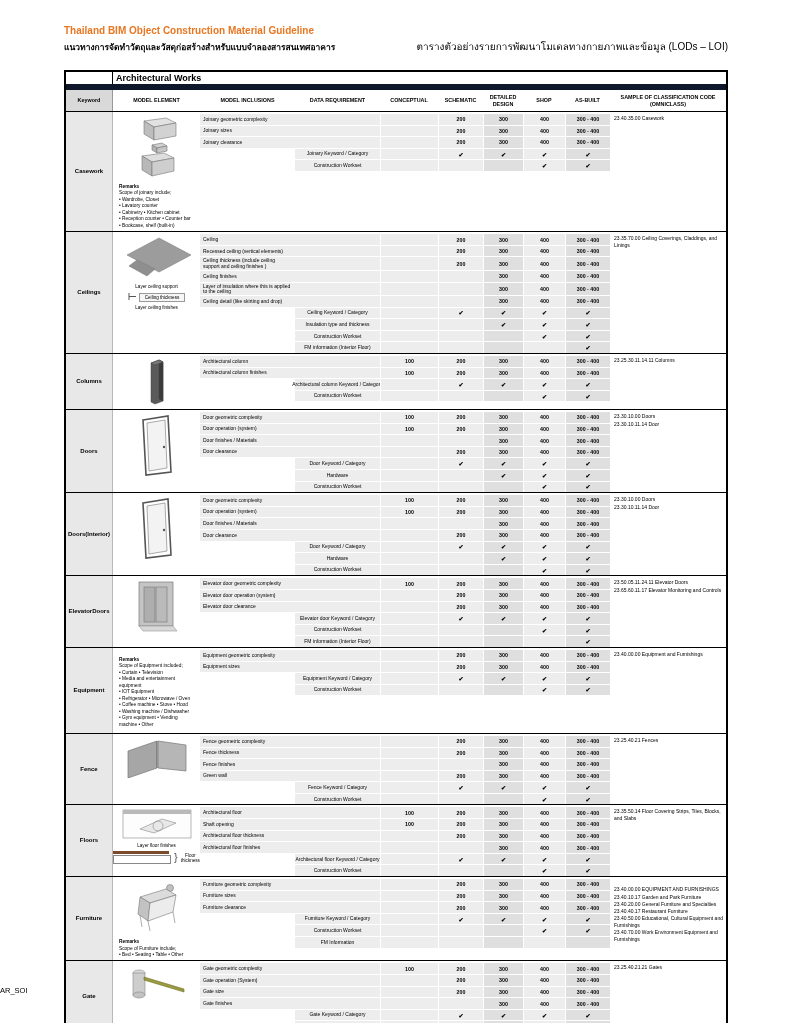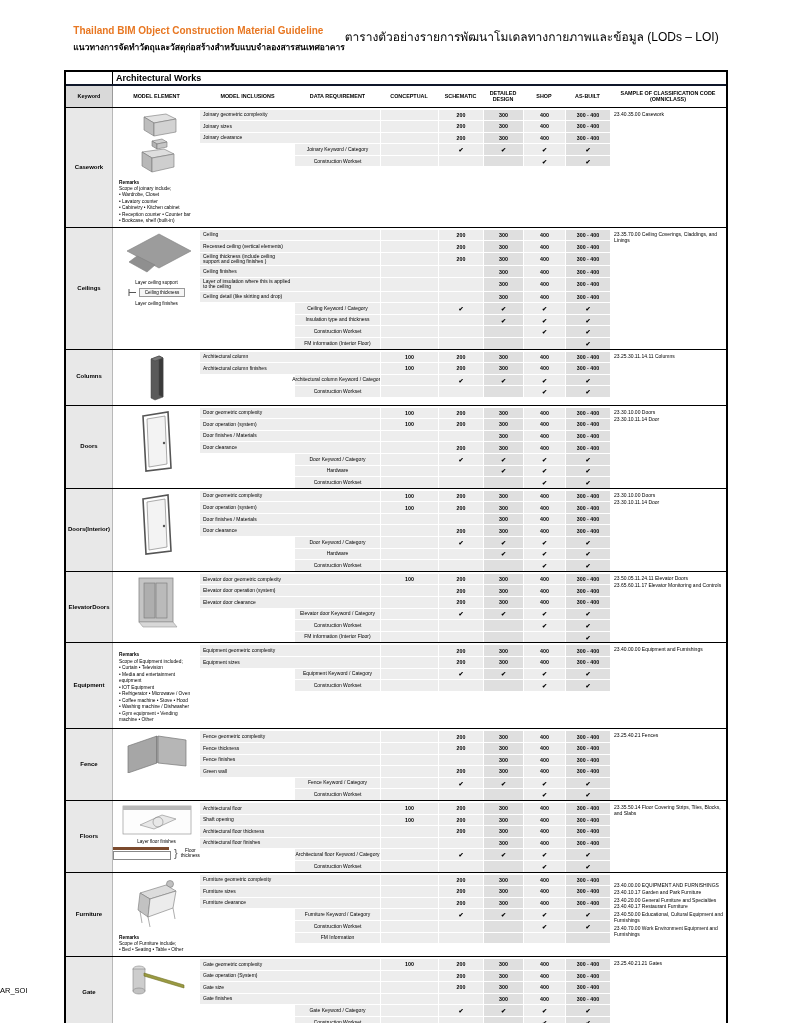--- a/index.html
+++ b/index.html
@@ -1,23 +1,23 @@
 <!DOCTYPE html>
 <html><head>
 <meta charset="utf-8">
 <style>
   html,body{margin:0;padding:0}
   body{width:791px;height:1023px;background:#fff;font-family:"Liberation Sans",sans-serif;color:#000;position:relative;overflow:hidden}
   .page{padding:24px 63px 0 64px}
-  .tophdr{display:flex;justify-content:center;align-items:flex-start}
+  .tophdr{display:flex;justify-content:space-between;align-items:flex-start}
   .doc-title{font-size:10px;font-weight:bold;color:#E87722;line-height:1.35}
   .doc-sub{font-size:8.5px;font-weight:bold;margin-top:2px}
-  .hdr-right{font-size:12px;margin-top:3px;text-align:right}
+  .hdr-right{font-size:10px;margin-top:15px;text-align:right}
   .tbl{border:2px solid #000;margin-top:16px;background:#fff}
-  .titlebar{display:grid;grid-template-columns:47px 1fr;border-bottom:2px solid #0f172a}
+  .titlebar{display:grid;grid-template-columns:47px 1fr;border-bottom:6px solid #0f172a}
   .titlebar .sp{border-right:1px solid #000}
   .titlebar .t{font-weight:bold;font-size:9px;padding:1px 0 1px 3px}
   .hdrrow{display:grid;grid-template-columns:47px 87px 95px 85px 58px 45px 40px 42px 45px 116px;border-bottom:1.5px solid #000;min-height:21px}
   .hc{display:flex;align-items:center;justify-content:center;text-align:center;font-weight:bold;font-size:5.4px;padding:1px;line-height:1.15}
   .hc.kwh{background:#d9d9d9;border-right:1px solid #999}
   .sec{display:grid;grid-template-columns:47px 87px 410px 116px;position:relative}
   .sec + .sec{border-top:1.8px solid #000}
   .kw{background:#e8e8e8;border-right:1px solid #b8b8b8;display:flex;align-items:center;justify-content:center;font-weight:bold;font-size:6px;text-align:center;padding:2px;line-height:1.2}
   .elem{padding:4px 2px 2px 2px;display:flex;flex-direction:column;align-items:center;font-size:4.8px;overflow:hidden}
   .rows{display:flex;flex-direction:column;gap:1px;padding-top:2px}

